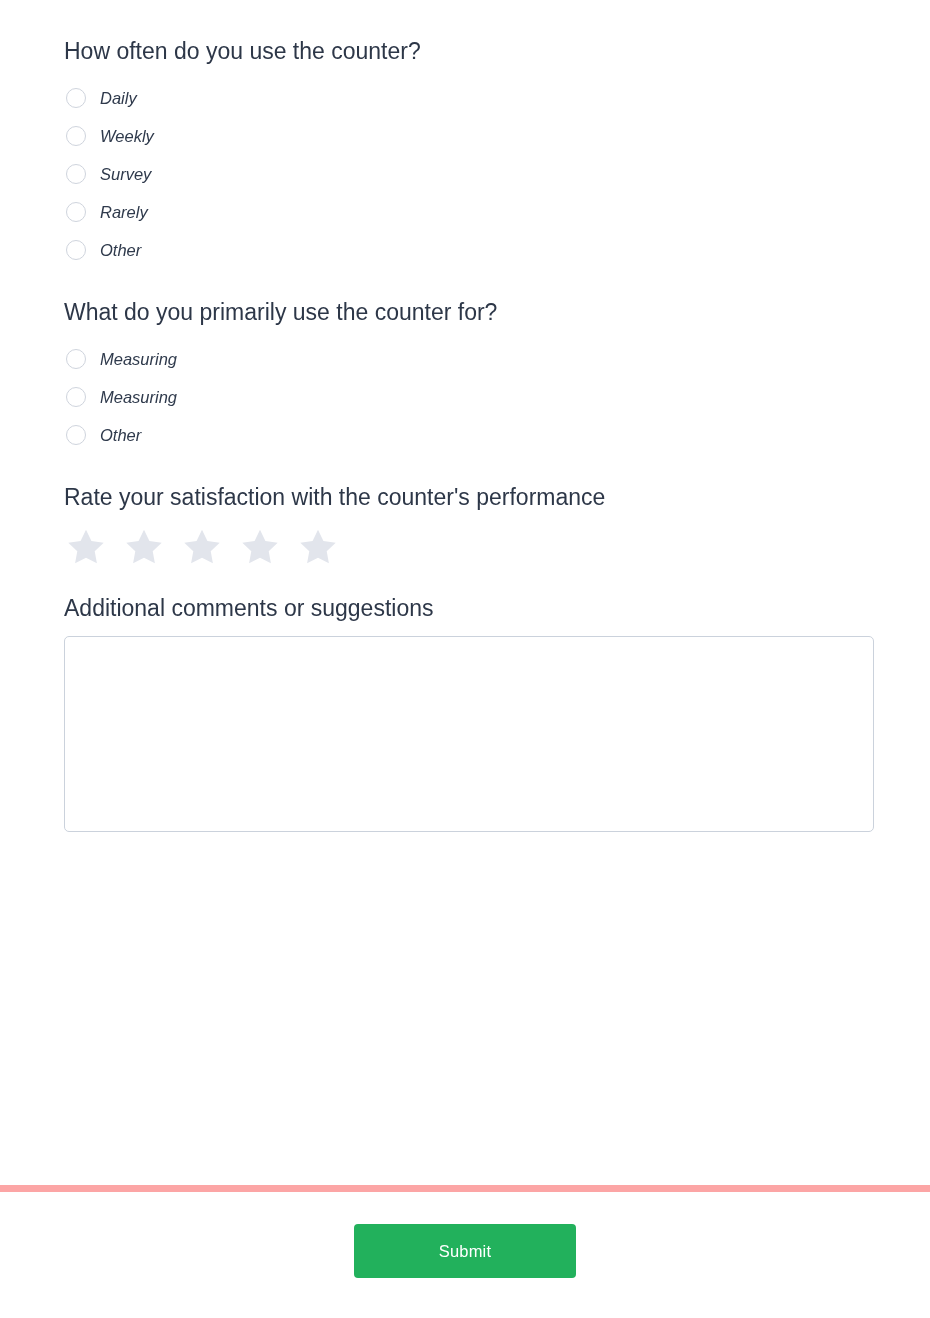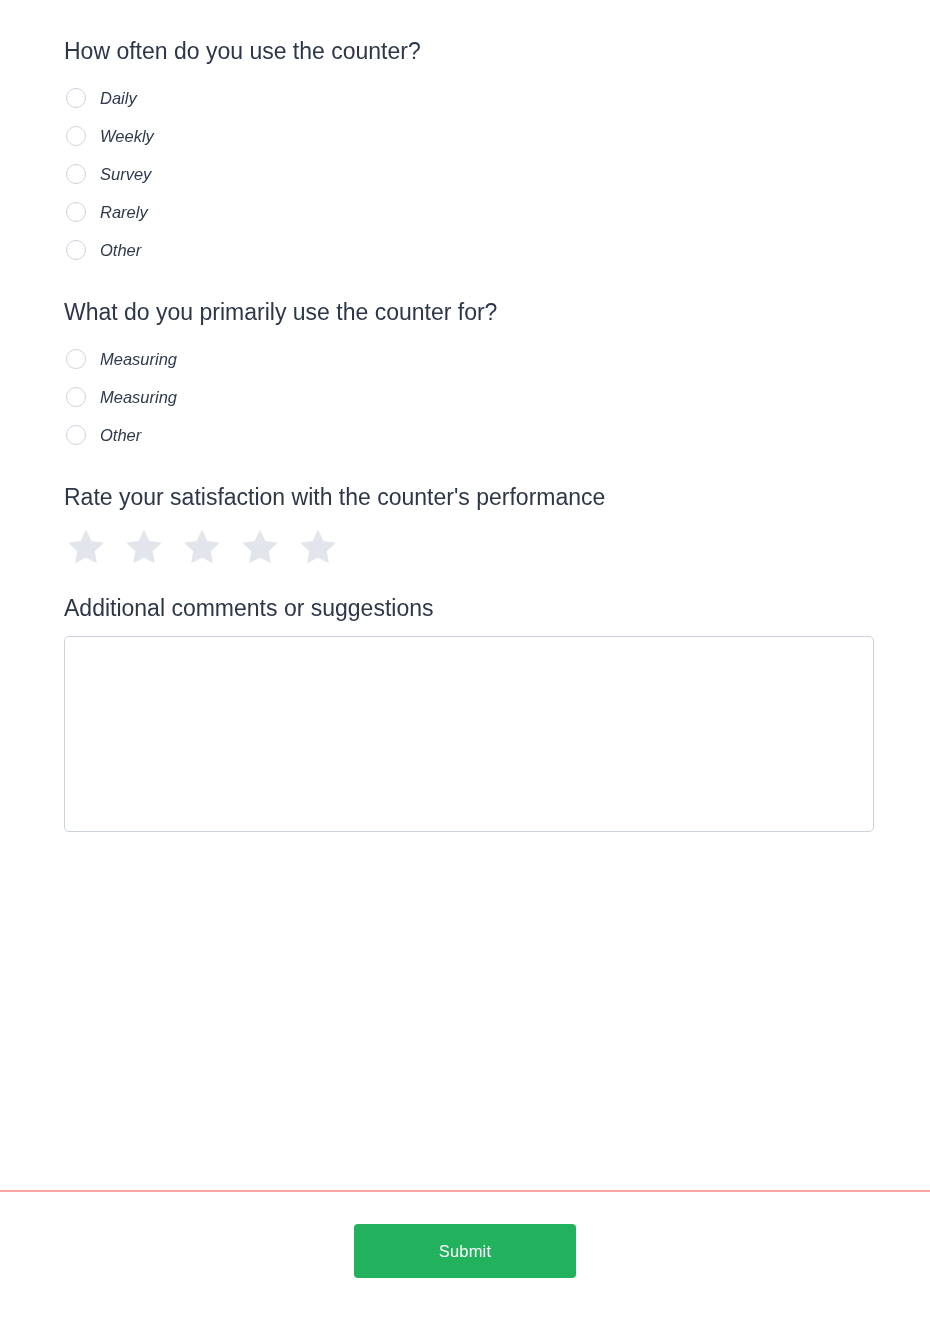--- a/index.html
+++ b/index.html
@@ -103,21 +103,21 @@
     resize: none;
     font-family: "Liberation Sans", sans-serif;
     font-size: 15px;
     color: #2f3a4c;
     padding: 10px 12px;
     outline: none;
     display: block;
   }
   
   .footer {
-    border-top: 2px solid #fca5a5;
+    border-top: 7px solid #fca5a5;
     padding: 32px 0 40px 0;
     display: flex;
     justify-content: center;
     align-items: flex-start;
     margin-top: 22px;
   }
   .submit-button {
     width: 222px;
     height: 54px;
     background: #22b15c;

